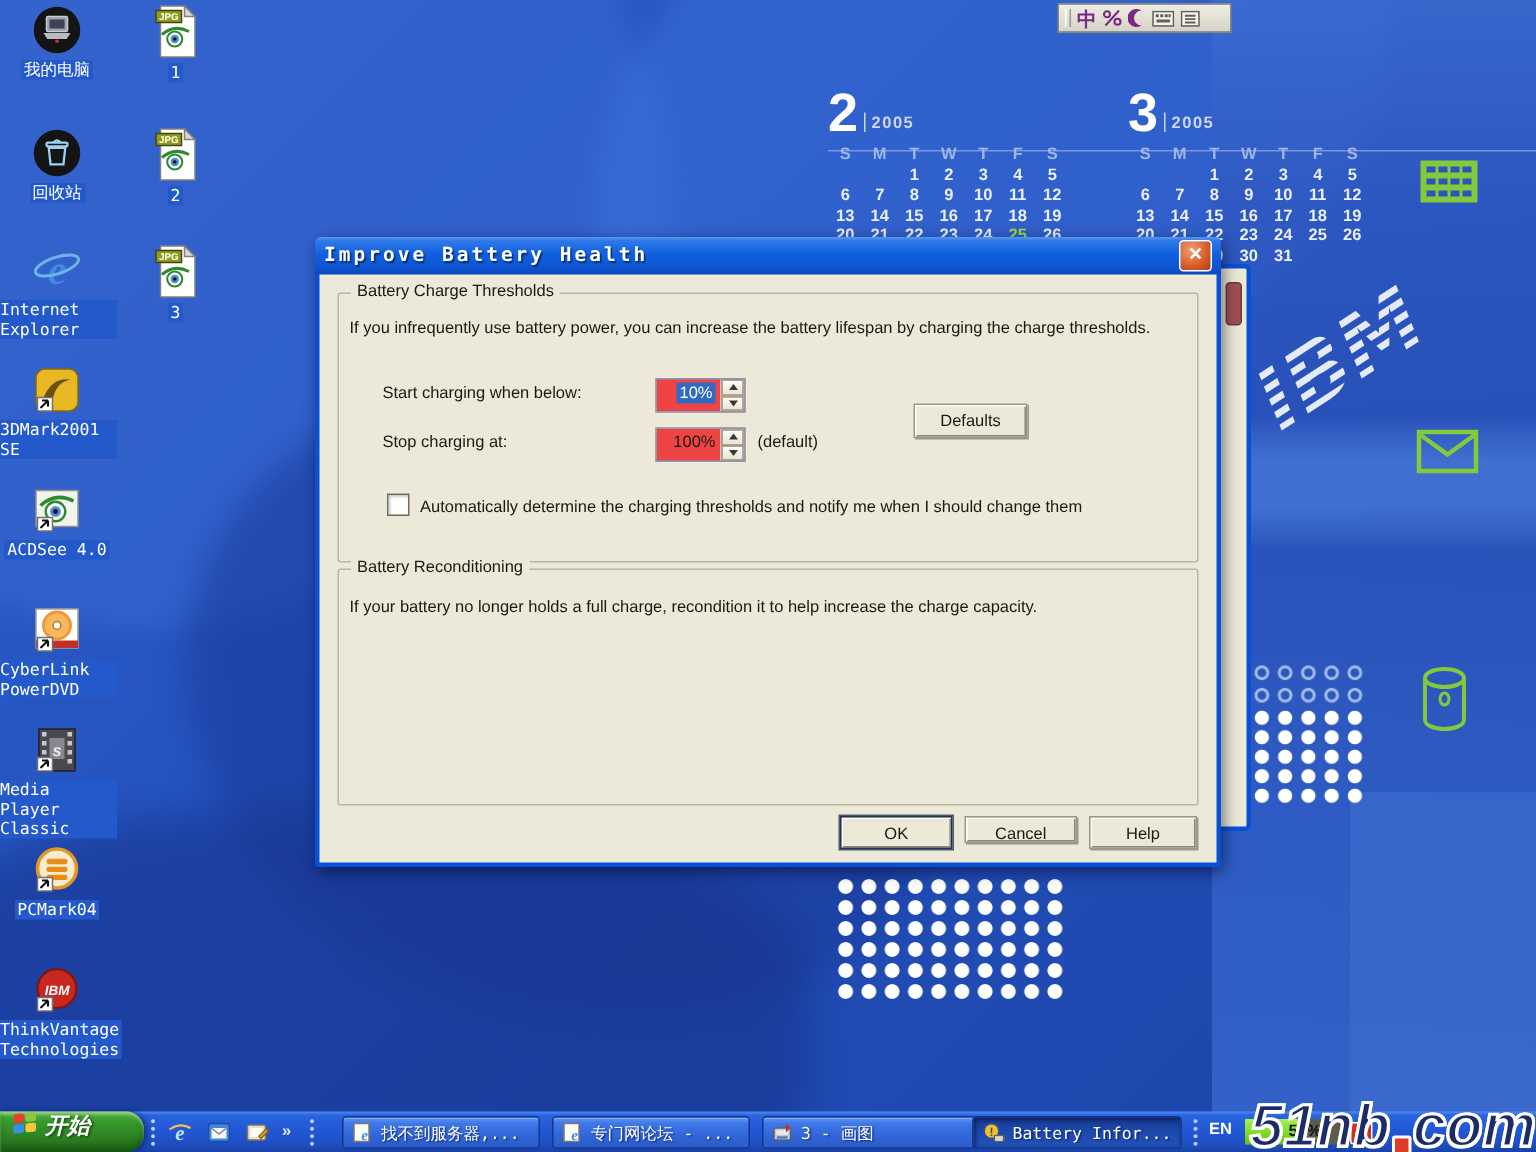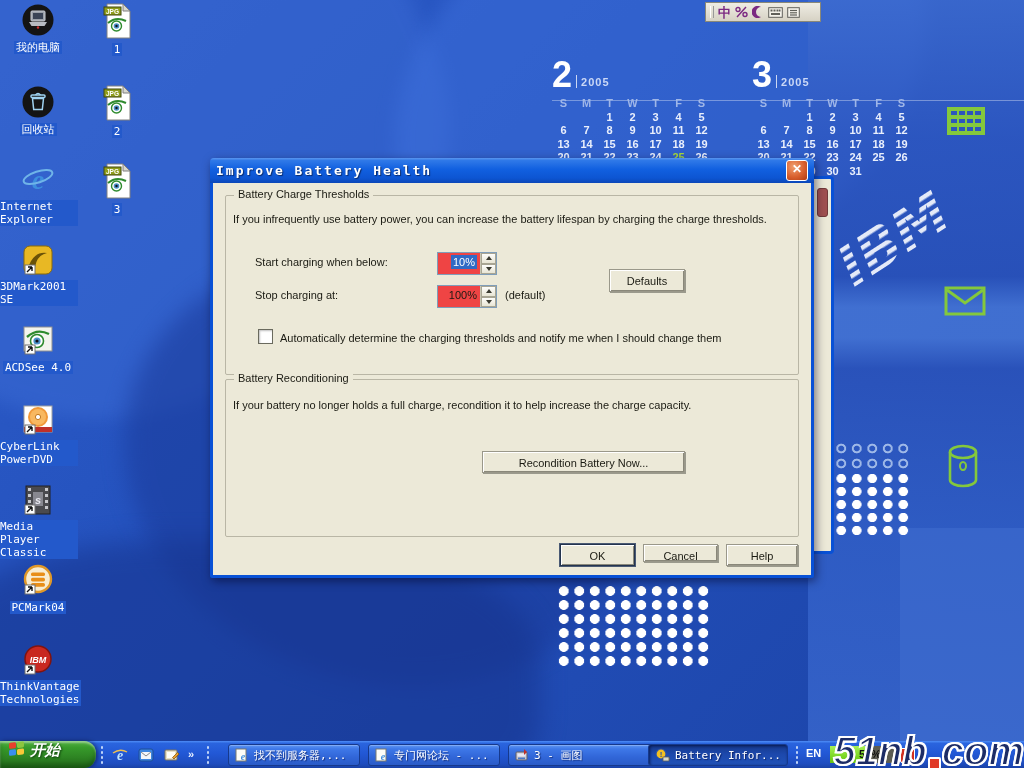--- a/index.html
+++ b/index.html
@@ -518,21 +518,20 @@
     <div class="checkrow" style="left:45px;top:146px">
       <span class="checkbox"></span>
       <span class="checklabel">Automatically determine the charging thresholds and notify me when I should change them</span>
     </div>
 
     <div class="groupbox" style="left:12px;top:196px;width:572px;height:156px">
       <span class="legend">Battery Reconditioning</span>
     </div>
     <span class="dlg-text" style="left:20px;top:216px">If your battery no longer holds a full charge, recondition it to help increase the charge capacity.</span>
 
-    <button class="xp-btn" style="left:269px;top:268px;width:203px;height:22px">Recondition Battery Now...</button>
 
 
     <button class="xp-btn default" style="left:347px;top:361px;width:75px;height:22px">OK</button>
     <button class="xp-btn" style="left:430px;top:361px;width:75px;height:18px">Cancel</button>
     <button class="xp-btn" style="left:513px;top:361px;width:72px;height:22px">Help</button>
   </div>
 </div>
 
 <div class="taskbar">
   <div class="start-btn">

